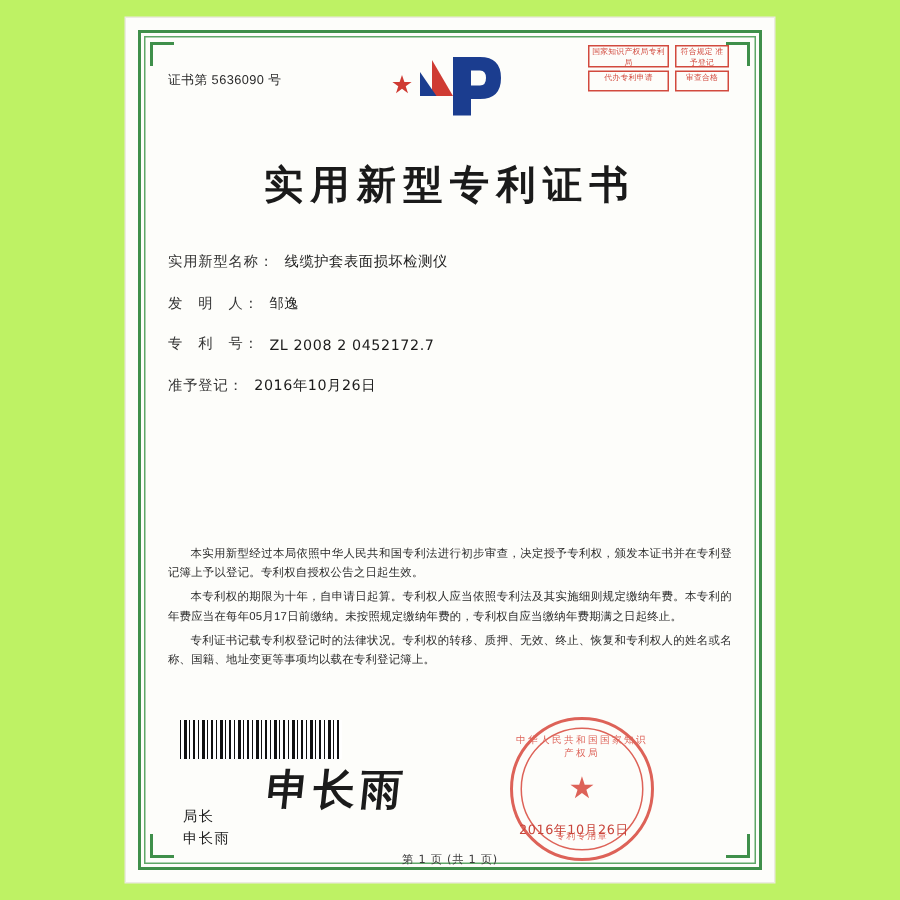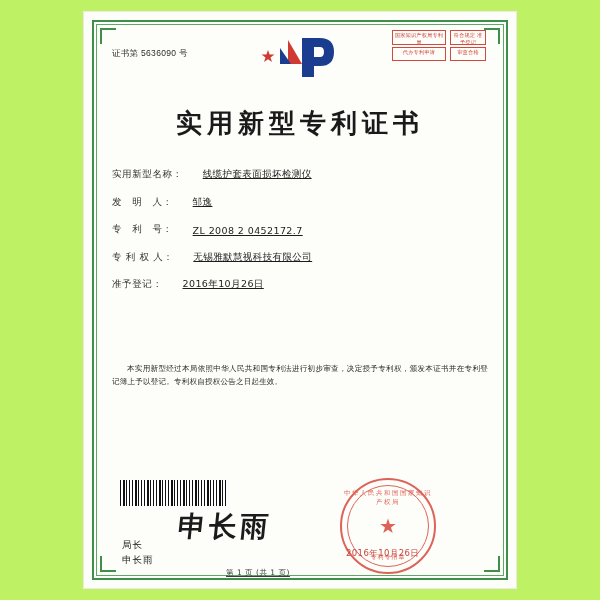--- a/index.html
+++ b/index.html
@@ -134,25 +134,24 @@
     font-size: 9.5px;
     color: #2a2a2a;
     font-family: "DejaVu Sans", sans-serif;
   }
   .field-label {
     white-space: nowrap;
     letter-spacing: 0.6px;
     color: #333;
   }
   .field-value {
-    margin-left: 20px;
+    margin-left: 7px;
     white-space: nowrap;
     letter-spacing: 0.4px;
     color: #1c1c1c;
-    text-decoration: underline;
   }
 
   
   .body-text {
     position: absolute;
     left: 112px;
     top: 362px;
     width: 376px;
     font-family: Liberation Sans, sans-serif;
     font-size: 7.6px;
@@ -261,27 +260,26 @@
     font-size: 8.5px;
     letter-spacing: 0.4px;
     font-family: "DejaVu Sans", sans-serif;
   }
 
   
   .page-num {
     position: absolute;
     left: 0;
     top: 568px;
-    width: 516px;
+    width: 600px;
     text-align: center;
     font-size: 7.5px;
     color: #3a3a3a;
     font-family: "DejaVu Sans", sans-serif;
     letter-spacing: 0.5px;
-    text-decoration: underline;
   }
 </style>
 </head>
 <body>
 
 <div id="page">
 
   <div class="sheet"></div>
   <div class="frame-outer"></div>
   <div class="frame-inner"></div>
@@ -318,31 +316,29 @@
     </div>
     <div class="field-row">
       <span class="field-label">发　明　人：</span>
       <span class="field-value">邹逸</span>
     </div>
     <div class="field-row">
       <span class="field-label">专　利　号：</span>
       <span class="field-value">ZL 2008 2 0452172.7</span>
     </div>
     <div class="field-row">
-      <span class="field-label">专 利 权 人：</span>
-      <span class="field-value">无锡雅默慧视科技有限公司</span>
-    </div>
-    <div class="field-row">
       <span class="field-label">准予登记：</span>
       <span class="field-value">2016年10月26日</span>
     </div>
   </div>
 
   <div class="body-text">
     <p>本实用新型经过本局依照中华人民共和国专利法进行初步审查，决定授予专利权，颁发本证书并在专利登记簿上予以登记。专利权自授权公告之日起生效。</p>
+    <p>本专利权的期限为十年，自申请日起算。专利权人应当依照专利法及其实施细则规定缴纳年费。本专利的年费应当在每年05月17日前缴纳。未按照规定缴纳年费的，专利权自应当缴纳年费期满之日起终止。</p>
+    <p>专利证书记载专利权登记时的法律状况。专利权的转移、质押、无效、终止、恢复和专利权人的姓名或名称、国籍、地址变更等事项均以载在专利登记簿上。</p>
   </div>
 
   <div class="barcode"></div>
 
   <div class="sig-label">
     <div>局长</div>
     <div>申长雨</div>
   </div>
   <div class="sig-hand">申长雨</div>
 

